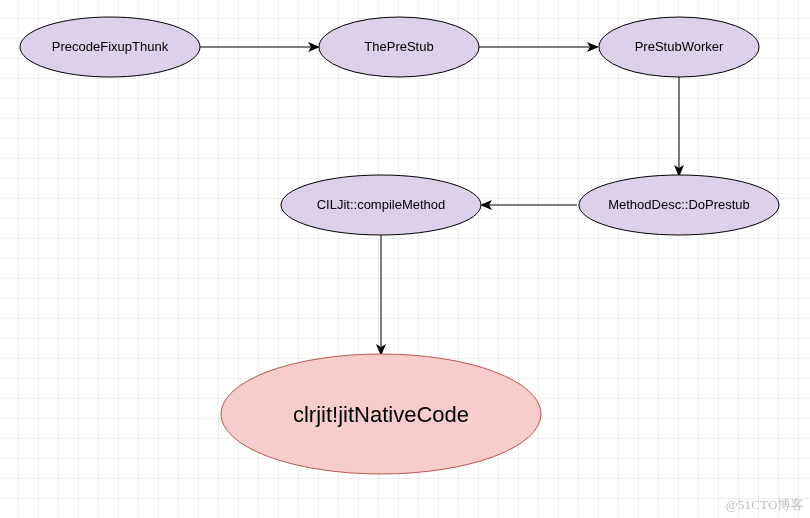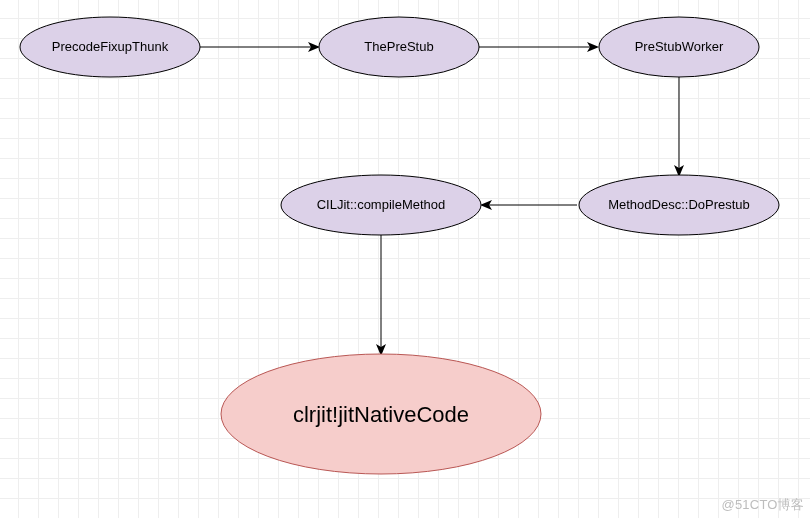--- a/index.html
+++ b/index.html
@@ -62,21 +62,21 @@
     stroke-width: 1;
     fill: none;
     marker-end: url(#arrowhead);
   }
   .watermark {
     position: absolute;
     right: 6px;
     bottom: 4px;
     font-size: 13px;
     color: #bdbdbd;
-    font-family: Liberation Sans, sans-serif;
+    font-family: Liberation Serif, serif;
     letter-spacing: 0.2px;
   }
 </style>
 </head>
 <body>
 
 <div class="grid-bg"></div>
 
 <svg class="diagram" viewBox="0 0 810 518">
   <defs>

